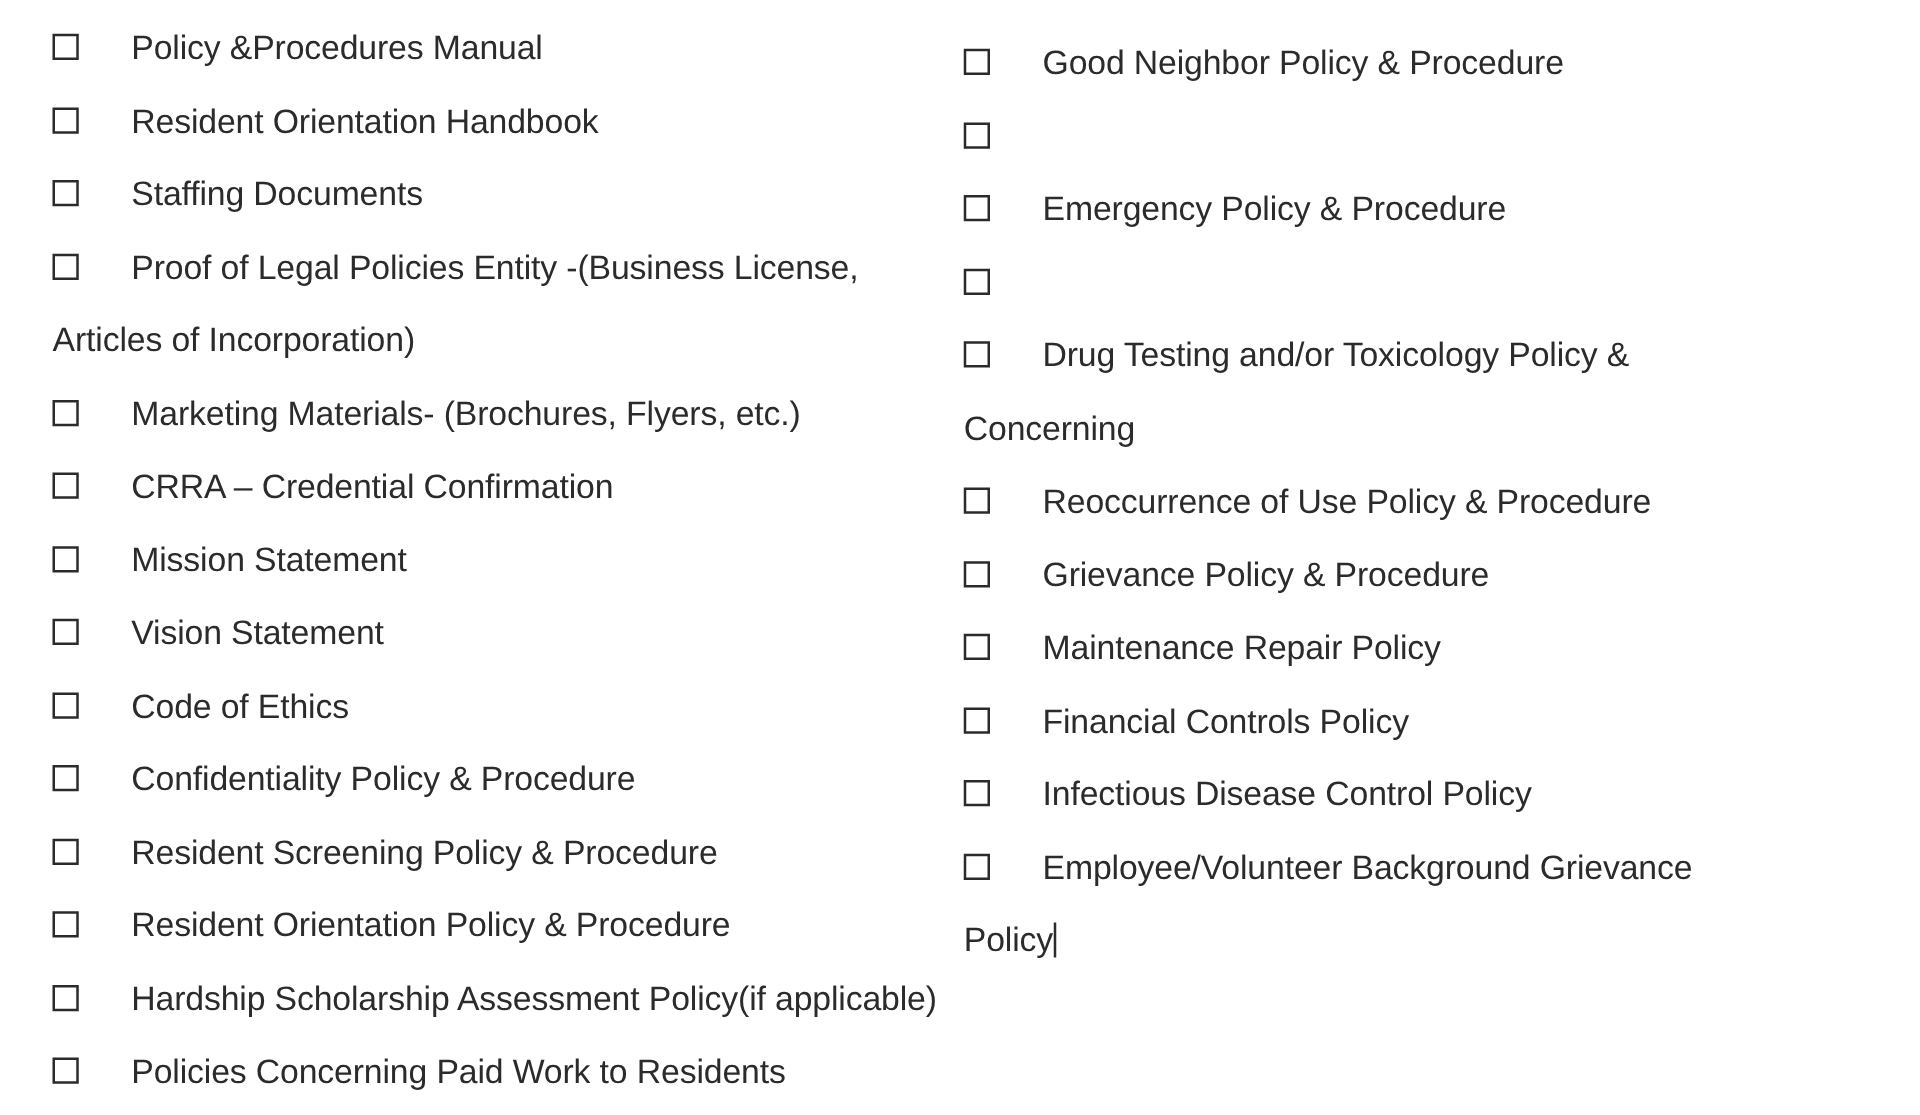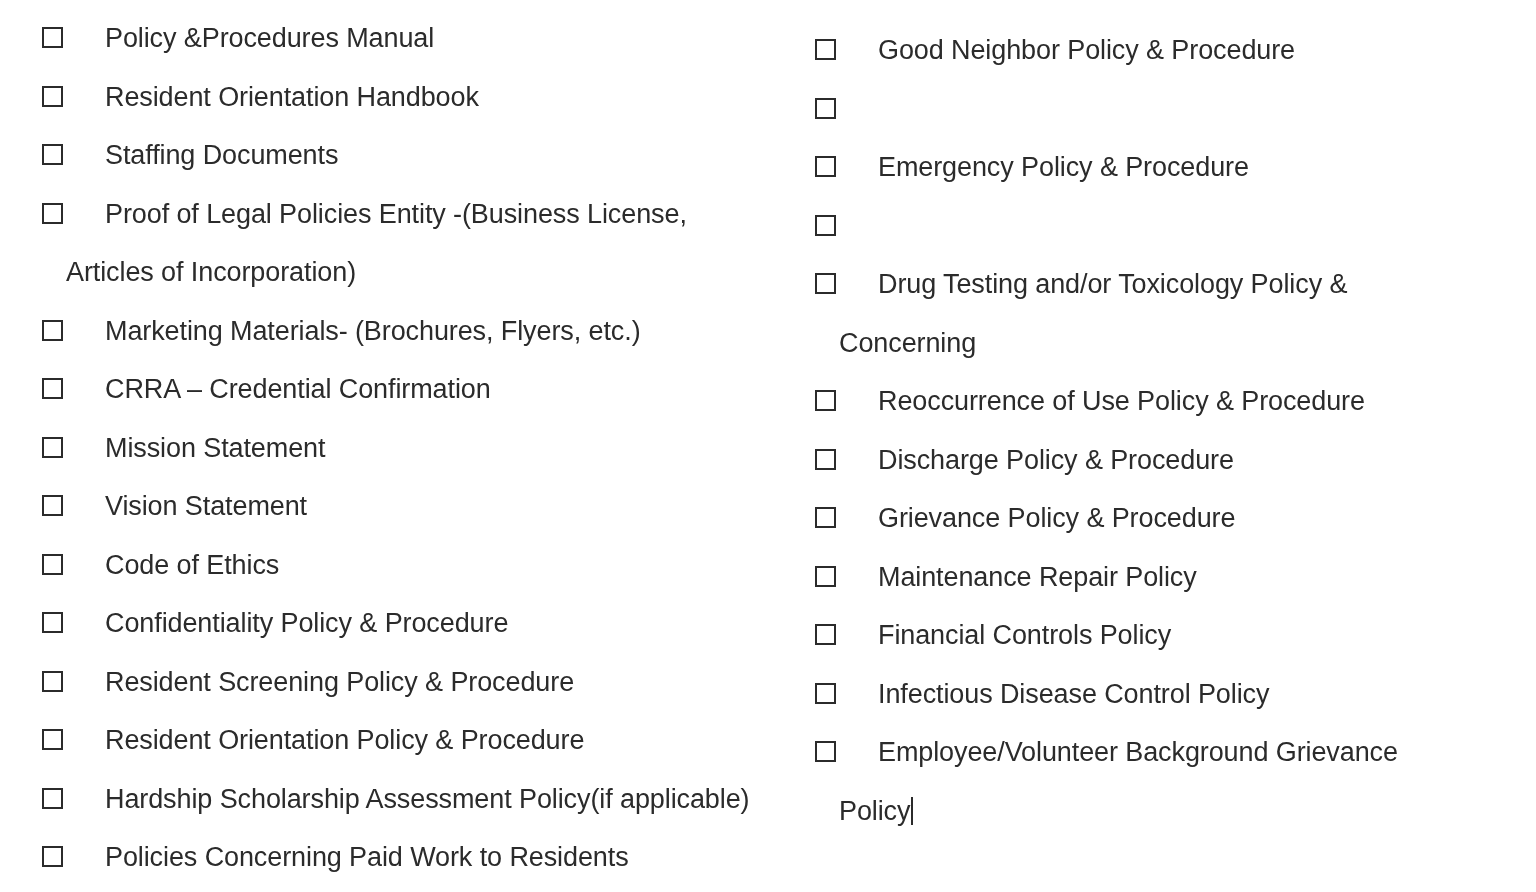--- a/index.html
+++ b/index.html
@@ -31,21 +31,21 @@
 
   .column-left {
     left: 0;
     width: 790px;
     padding-left: 42px;
     padding-top: 9px;
     box-sizing: border-box;
   }
 
   .column-right {
-    left: 790px;
+    left: 746px;
     width: 746px;
     padding-left: 25px;
     padding-top: 21px;
     box-sizing: border-box;
   }
 
   .check-row {
     display: block;
     line-height: 58.5px;
     font-size: 27px;
@@ -72,21 +72,20 @@
     display: inline;
   }
 
   
   .cont-line {
     display: block;
     font-size: 27px;
     line-height: 58.5px;
     letter-spacing: -0.1px;
     white-space: nowrap;
-    margin-left: 24px;
   }
 
   .caret {
     display: inline-block;
     width: 1.6px;
     height: 28px;
     background: #2b2b2b;
     vertical-align: -5px;
     margin-left: 1px;
   }
@@ -177,23 +176,20 @@
 
     <div class="check-row">
       <span class="checkbox-glyph"></span><span class="tab-gap"></span><span class="row-label">Drug Testing and/or Toxicology Policy &amp;</span>
     </div>
     <div class="cont-line">Concerning</div>
 
     <div class="check-row">
       <span class="checkbox-glyph"></span><span class="tab-gap"></span><span class="row-label">Reoccurrence of Use Policy &amp; Procedure</span>
     </div>
 
-    <div class="check-row">
-      <span class="checkbox-glyph"></span><span class="tab-gap"></span><span class="row-label">Discharge Policy &amp; Procedure</span>
-    </div>
 
     <div class="check-row">
       <span class="checkbox-glyph"></span><span class="tab-gap"></span><span class="row-label">Grievance Policy &amp; Procedure</span>
     </div>
 
     <div class="check-row">
       <span class="checkbox-glyph"></span><span class="tab-gap"></span><span class="row-label">Maintenance Repair Policy</span>
     </div>
 
     <div class="check-row">

